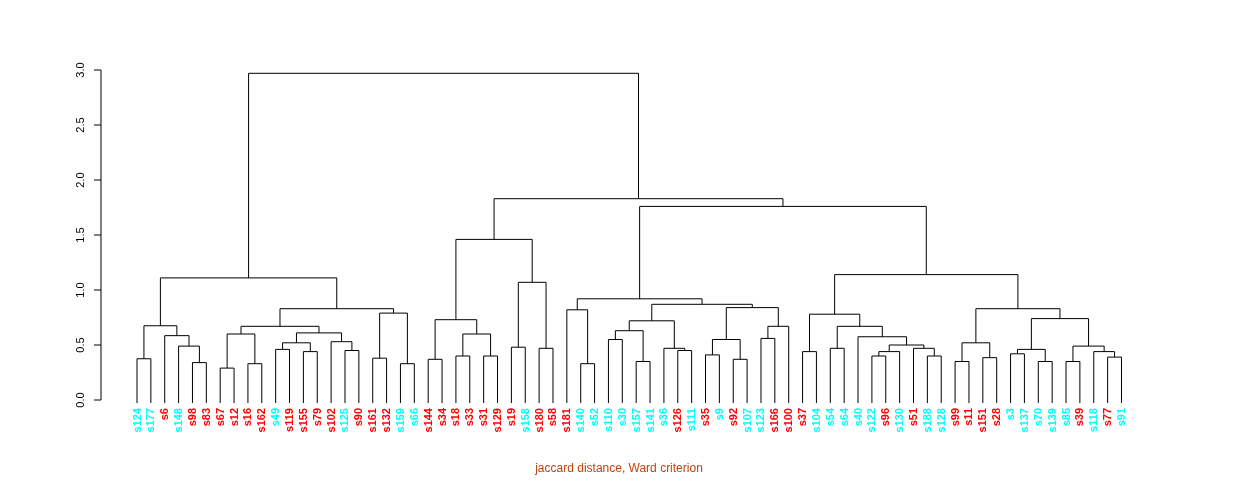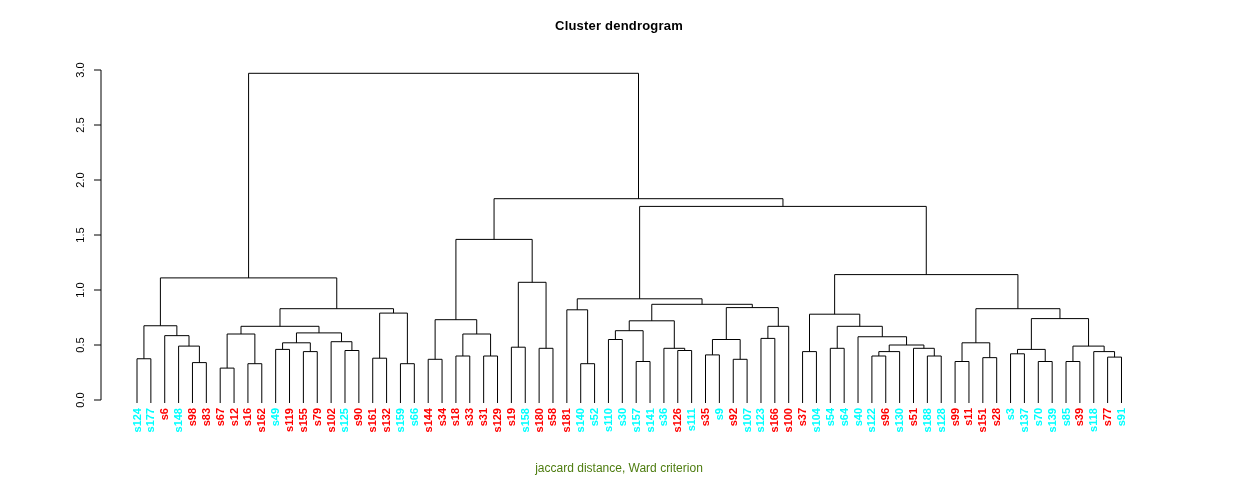--- a/index.html
+++ b/index.html
@@ -12,30 +12,29 @@
   }
   .chart-title{
     position:absolute;top:18px;left:0;width:1238px;
     text-align:center;
     font-size:13px;font-weight:bold;color:#000000;
     letter-spacing:0.2px;
   }
   .chart-caption{
     position:absolute;top:461px;left:0;width:1238px;
     text-align:center;
-    font-size:12px;color:#4d7c0f;
+    font-size:12px;color:#c2410c;
   }
   svg text{font-family:"Liberation Sans", sans-serif;}
   .plot-svg{position:absolute;left:0;top:0;}
 </style>
 </head>
 <body>
 
 <div class="figure">
-  <div class="chart-title">Cluster dendrogram</div>
   <svg class="plot-svg" id="plot" width="1238" height="500" viewBox="0 0 1238 500">
       <line x1="101" y1="70" x2="101" y2="400" stroke="#000" stroke-width="1"></line>
       <line x1="94" y1="400" x2="101" y2="400" stroke="#000" stroke-width="1"></line>
       <text x="0" y="0" transform="translate(84 400) rotate(-90)" text-anchor="middle" font-size="11px" fill="#000">0.0</text>
       <line x1="94" y1="345" x2="101" y2="345" stroke="#000" stroke-width="1"></line>
       <text x="0" y="0" transform="translate(84 345) rotate(-90)" text-anchor="middle" font-size="11px" fill="#000">0.5</text>
       <line x1="94" y1="290" x2="101" y2="290" stroke="#000" stroke-width="1"></line>
       <text x="0" y="0" transform="translate(84 290) rotate(-90)" text-anchor="middle" font-size="11px" fill="#000">1.0</text>
       <line x1="94" y1="235" x2="101" y2="235" stroke="#000" stroke-width="1"></line>
       <text x="0" y="0" transform="translate(84 235) rotate(-90)" text-anchor="middle" font-size="11px" fill="#000">1.5</text>

